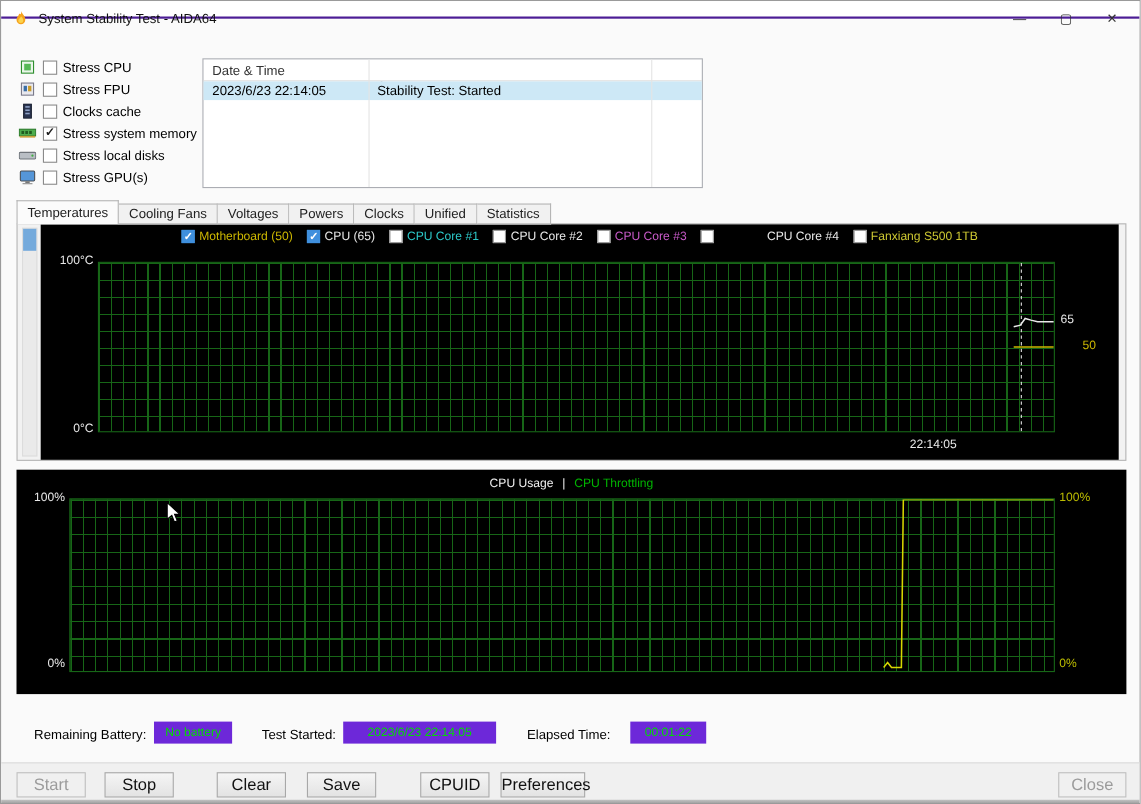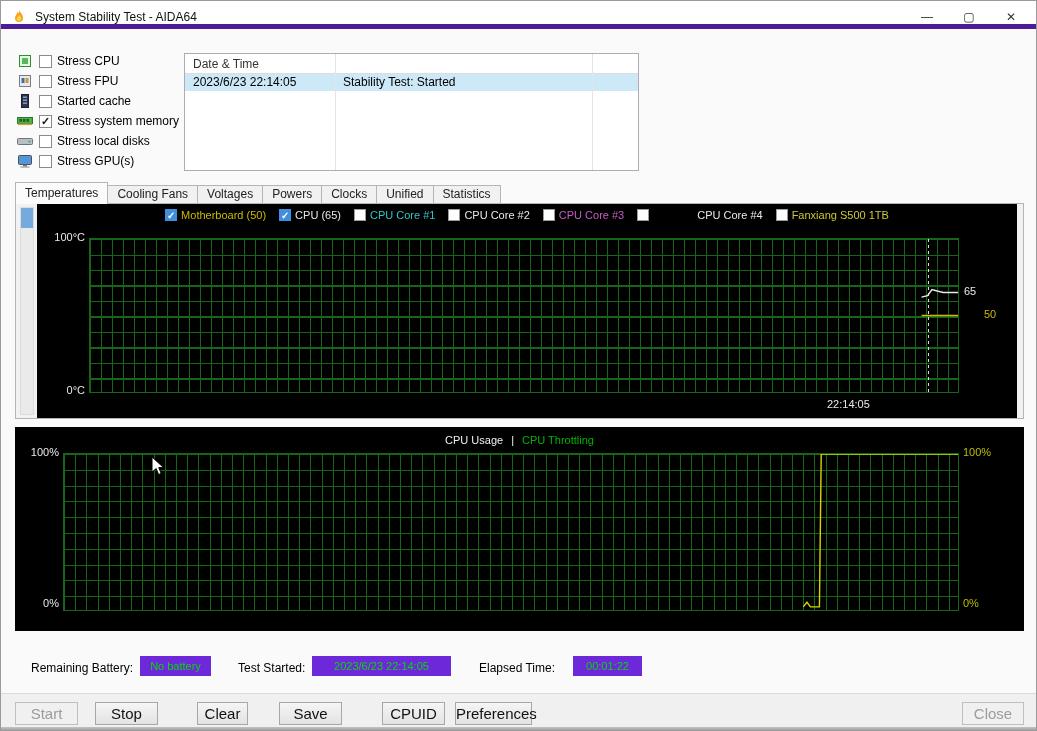--- a/index.html
+++ b/index.html
@@ -2,21 +2,21 @@
 <html><head>
 <meta charset="utf-8">
 <style>
   * { margin:0; padding:0; box-sizing:border-box; }
   html,body { background:#d8d8d8; font-family:"Liberation Sans", sans-serif; }
   #window {
     position:relative; width:1037px; height:731px; background:#fafafa;
     border:1px solid #9a9a9a; overflow:hidden; font-size:12px; color:#000;
   }
   
-  .titlebar { position:absolute; left:0; top:0; width:100%; height:28px; background:#ffffff; border-bottom:5px solid #4c1d95;padding-left:41px; }
+  .titlebar { position:absolute; left:0; top:0; width:100%; height:16px; background:#ffffff; border-bottom:2px solid #4c1d95;padding-left:41px; }
   .titlebar .app-icon { position:absolute; left:10px; top:8px; width:16px; height:16px; }
   .titlebar .title { position:absolute; left:34px; top:0; line-height:32px; font-size:12px; color:#111; }
   .win-controls { position:absolute; right:4px; top:0; height:32px; display:flex; }
   .win-btn { width:42px; height:32px; text-align:center; line-height:32px; color:#333; font-size:12px; cursor:default; }
   
   .stress-list { position:absolute; left:16px; top:50px; }
   .stress-row { display:flex; align-items:center; height:20px; }
   .dev-icon { width:16px; height:14px; margin-right:6px; flex:0 0 16px; }
   .cb { display:inline-block; width:13px; height:13px; background:#fff; border:1px solid #8a8a8a; position:relative; flex:0 0 13px; }
   .cb.checked::after { content:"✓"; position:absolute; left:1px; top:-1px; font-size:11px; font-weight:bold; color:#1b1b1b; line-height:13px; }
@@ -70,21 +70,21 @@
   .st-label { position:absolute; top:12px; color:#000; }
   .st-box { position:absolute; top:7px; height:20px; background:#6d28d9; text-align:center; line-height:20px; font-size:11px; }
   .lab1 { left:30px; } .box1 { left:139px; width:71px; }
   .lab2 { left:237px; } .box2 { left:311px; width:139px; }
   .lab3 { left:478px; } .box3 { left:572px; width:69px; }
   
   .bottom-strip { position:absolute; left:0; top:692px; width:100%; height:34px; background:#f0f0f0; border-top:1px solid #dadada; }
   .btn { position:absolute; top:8px; height:23px; background:linear-gradient(#f5f5f5,#e3e3e3); border:1px solid #a8a8a8; text-align:center; line-height:21px; font-size:15px; color:#111; cursor:default; }
   .btn.disabled { background:#f0f0f0; border-color:#bfbfbf; color:#9b9b9b; }
   .b-start { left:14px; width:63px; } .b-stop { left:94px; width:63px; }
-  .b-clear { left:196px; width:51px; } .b-save { left:278px; width:63px; }
+  .b-clear { left:196px; width:63px; } .b-save { left:278px; width:63px; }
   .b-cpuid { left:381px; width:63px; } .b-pref { left:454px; width:77px; }
   .b-close { left:961px; width:62px; }
   .bottom-edge { position:absolute; left:0; top:726px; width:100%; height:5px; background:linear-gradient(#c3c3c3,#8f8f8f); }
   
   .cursor { position:absolute; left:150px; top:455px; z-index:9; }
 </style>
 </head>
 <body>
 
 <div id="window">
@@ -121,21 +121,21 @@
       <span class="lbl">Stress FPU</span>
     </div>
     <div class="stress-row">
       <svg class="dev-icon" viewBox="0 0 16 14">
           <rect x="4.5" y="0.5" width="7" height="13" fill="#2b3550" stroke="#1a2030"></rect>
           <rect x="6" y="2.5" width="4" height="1.4" fill="#8fa3c8"></rect>
           <rect x="6" y="5.5" width="4" height="1.4" fill="#8fa3c8"></rect>
           <rect x="6" y="8.5" width="4" height="1.4" fill="#8fa3c8"></rect>
         </svg>
       <span class="cb"></span>
-      <span class="lbl">Started cache</span>
+      <span class="lbl">Clocks cache</span>
     </div>
     <div class="stress-row">
       <svg class="dev-icon" viewBox="0 0 16 14">
           <rect x="0.5" y="3.5" width="15" height="6" fill="#4dae4d" stroke="#2a7a2a"></rect>
           <rect x="2.5" y="5" width="2.4" height="2.8" fill="#1f5c1f"></rect>
           <rect x="6" y="5" width="2.4" height="2.8" fill="#1f5c1f"></rect>
           <rect x="9.5" y="5" width="2.4" height="2.8" fill="#1f5c1f"></rect>
           <rect x="1" y="9.5" width="14" height="1.6" fill="#caa23a"></rect>
         </svg>
       <span class="cb checked"></span>

